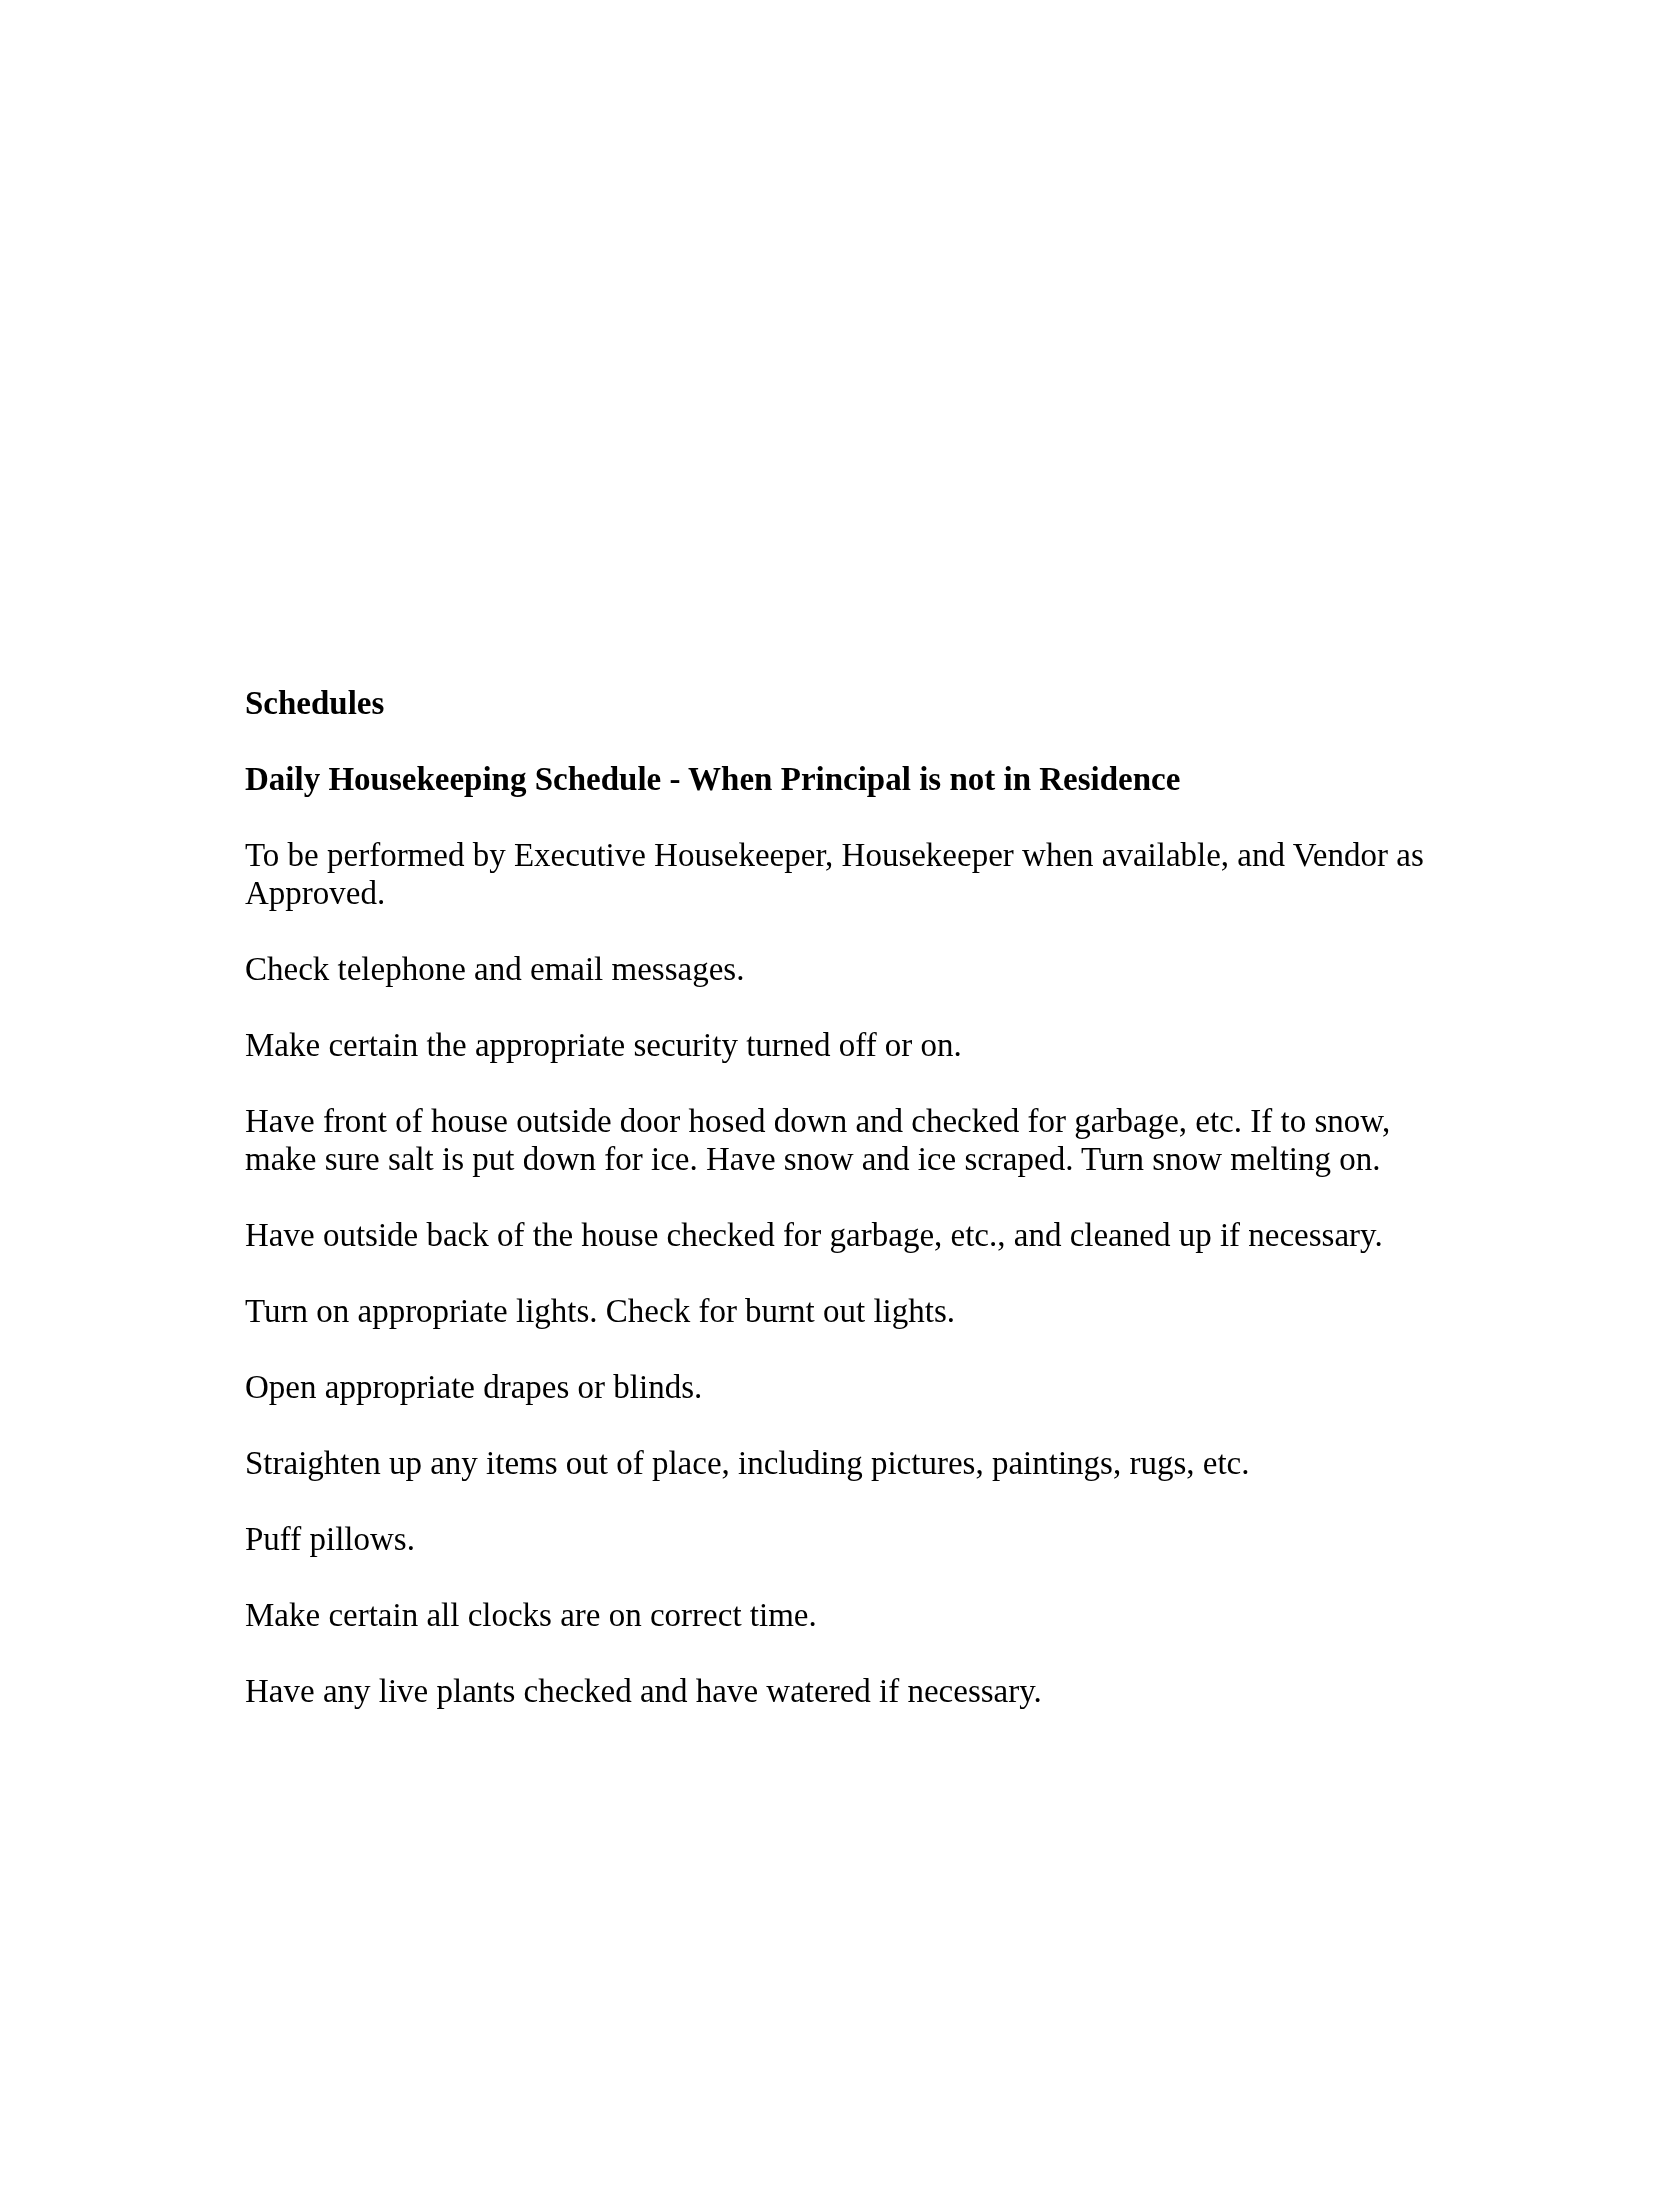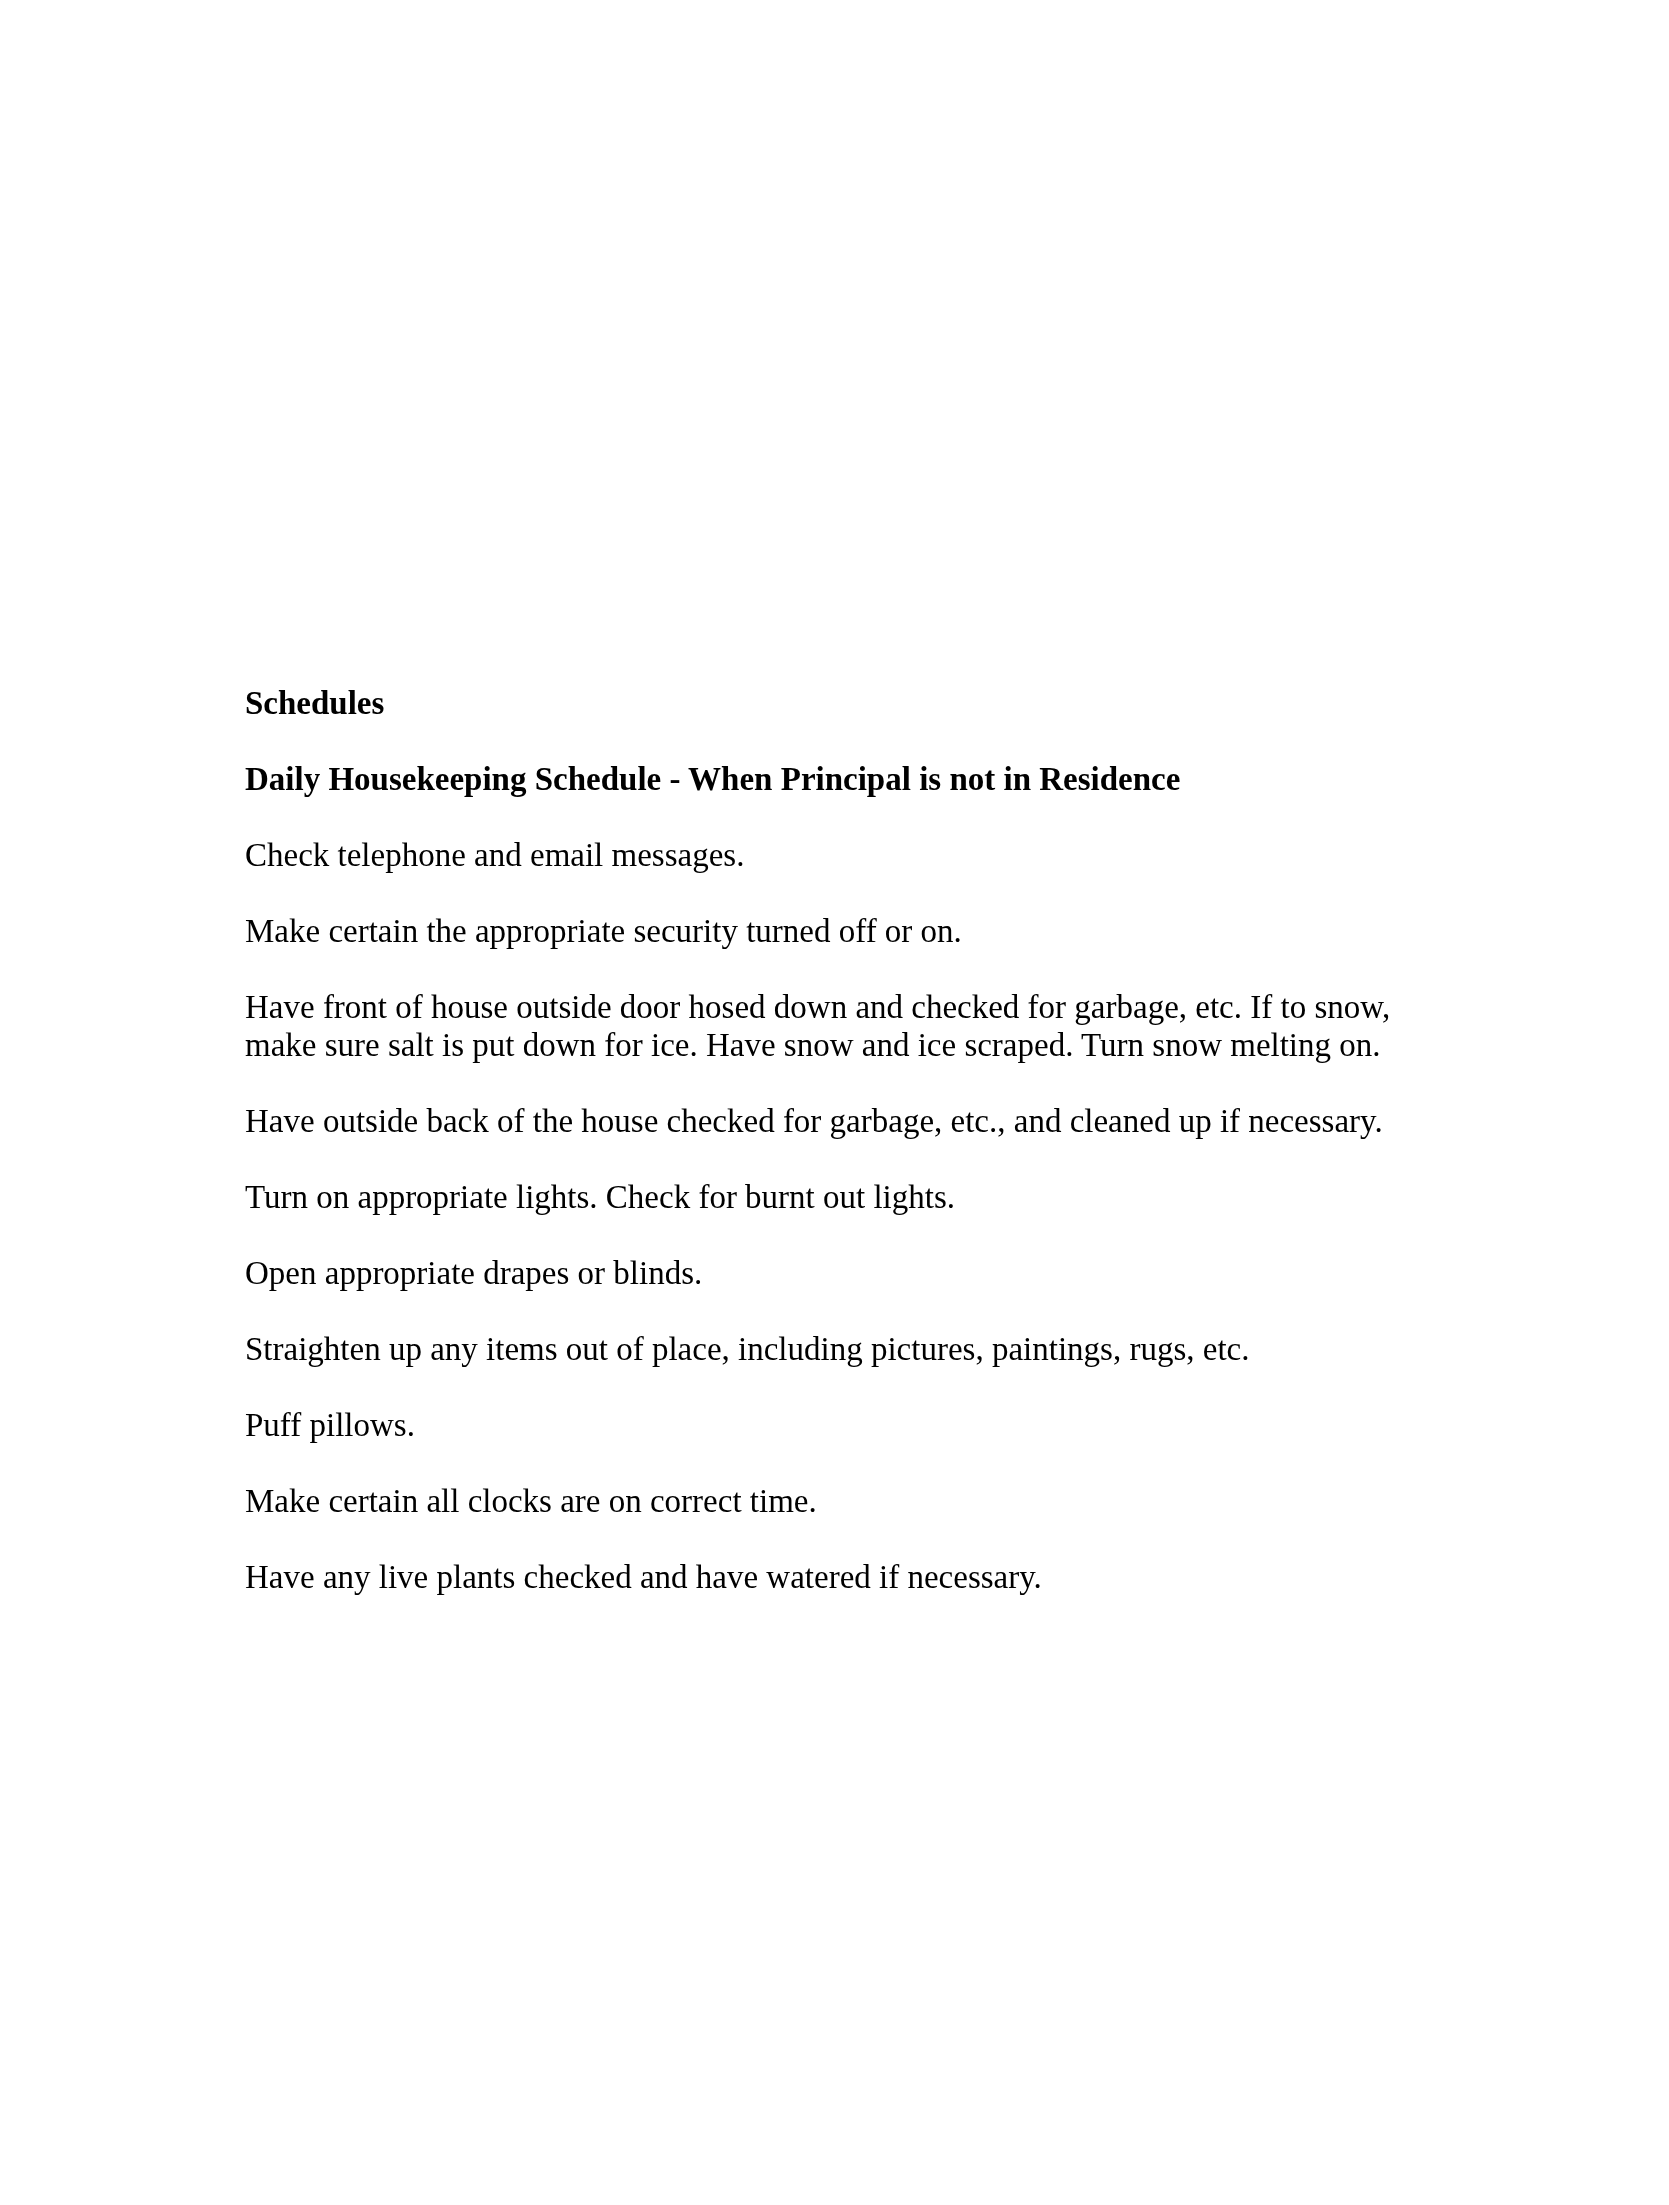--- a/index.html
+++ b/index.html
@@ -63,20 +63,24 @@
   <div class="content">
 
     <p class="para bold">
       <span class="line">Schedules</span>
     </p>
 
     <p class="para bold">
       <span class="line">Daily Housekeeping Schedule - When Principal is not in Residence</span>
     </p>
 
+    <p class="para">
+      <span class="line">To be performed by Executive Housekeeper, Housekeeper when available, and Vendor as</span>
+      <span class="line">Approved.</span>
+    </p>
 
 
     <p class="para">
       <span class="line">Check telephone and email messages.</span>
     </p>
 
     <p class="para">
       <span class="line">Make certain the appropriate security turned off or on.</span>
     </p>
 

